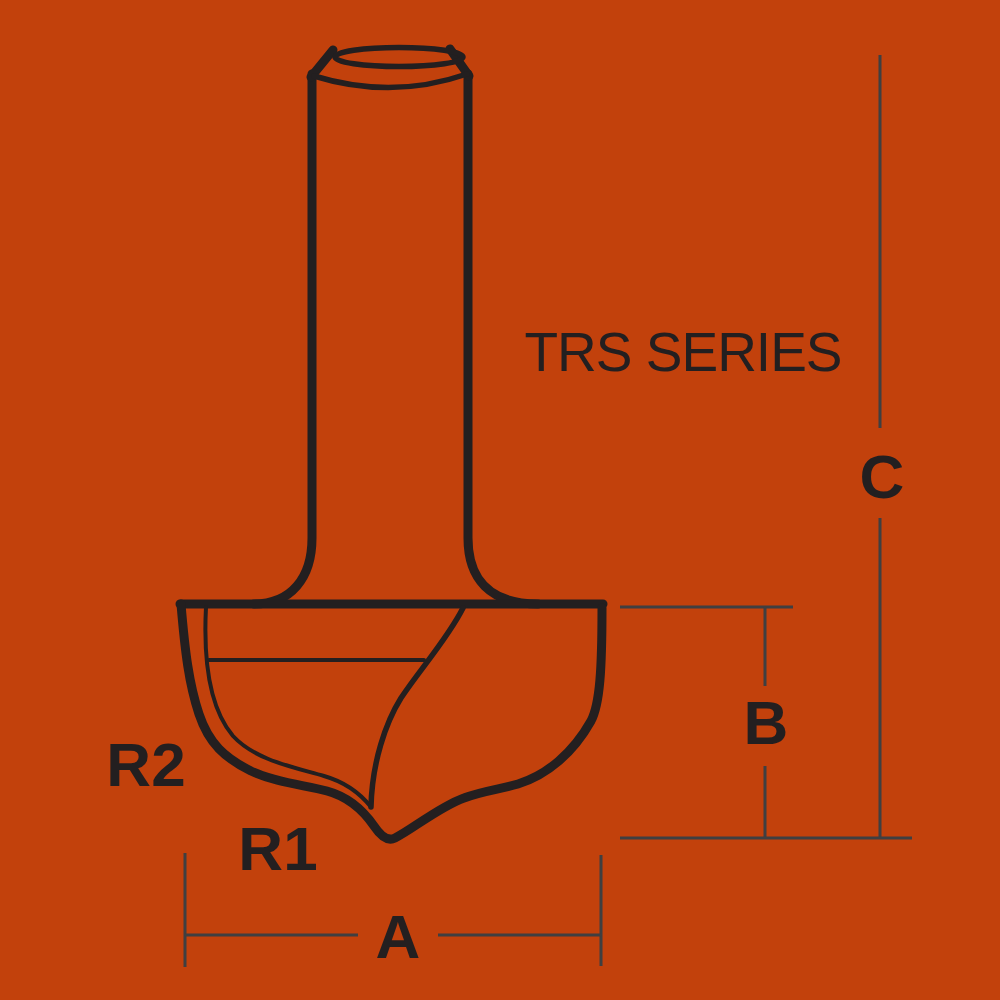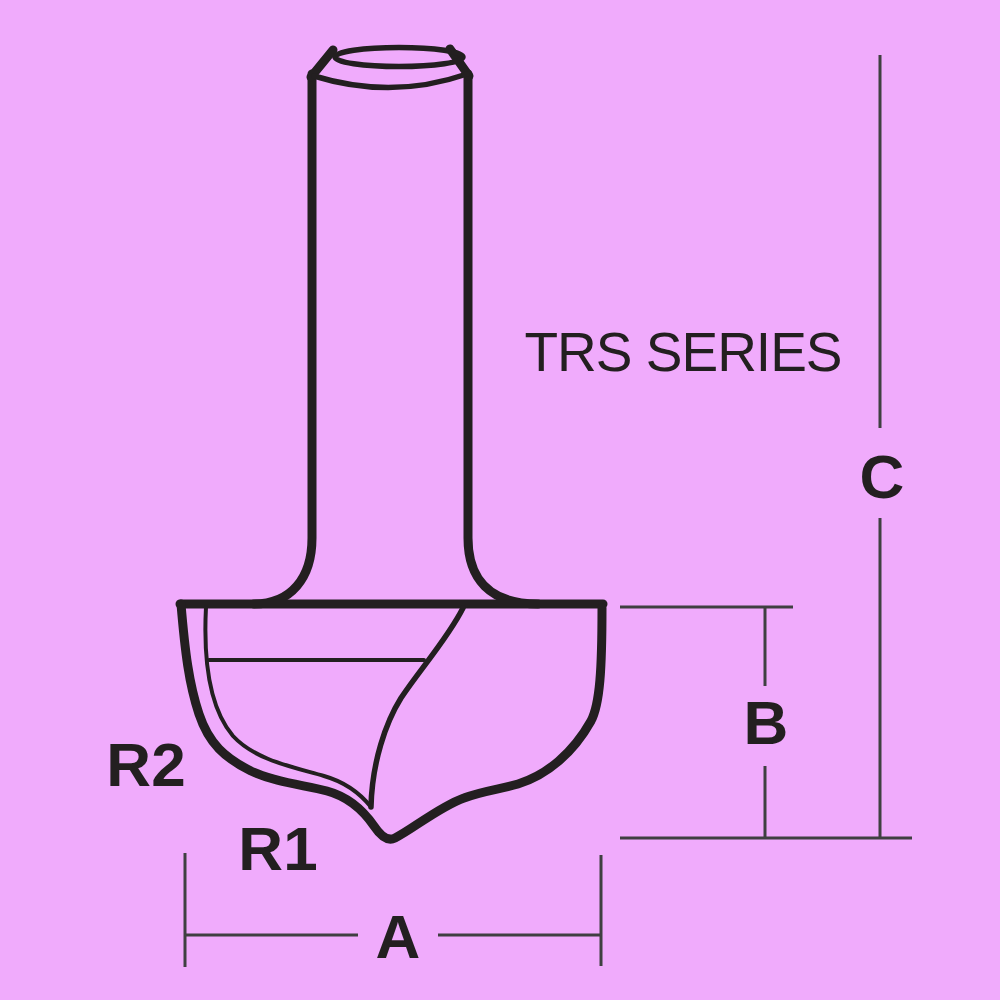--- a/index.html
+++ b/index.html
@@ -7,21 +7,21 @@
     padding: 0;
     background: #ffffff;
     width: 1000px;
     height: 1000px;
     overflow: hidden;
   }
   .stage {
     position: relative;
     width: 1000px;
     height: 1000px;
-    background: #f0abfc;
+    background: #c2410c;
     font-family: "Liberation Sans", sans-serif;
   }
   svg { display: block; }
   .draw-heavy {
     fill: none;
     stroke-width: 9;
     stroke-linecap: round;
     stroke-linejoin: round;
   }
   .draw-medium {

